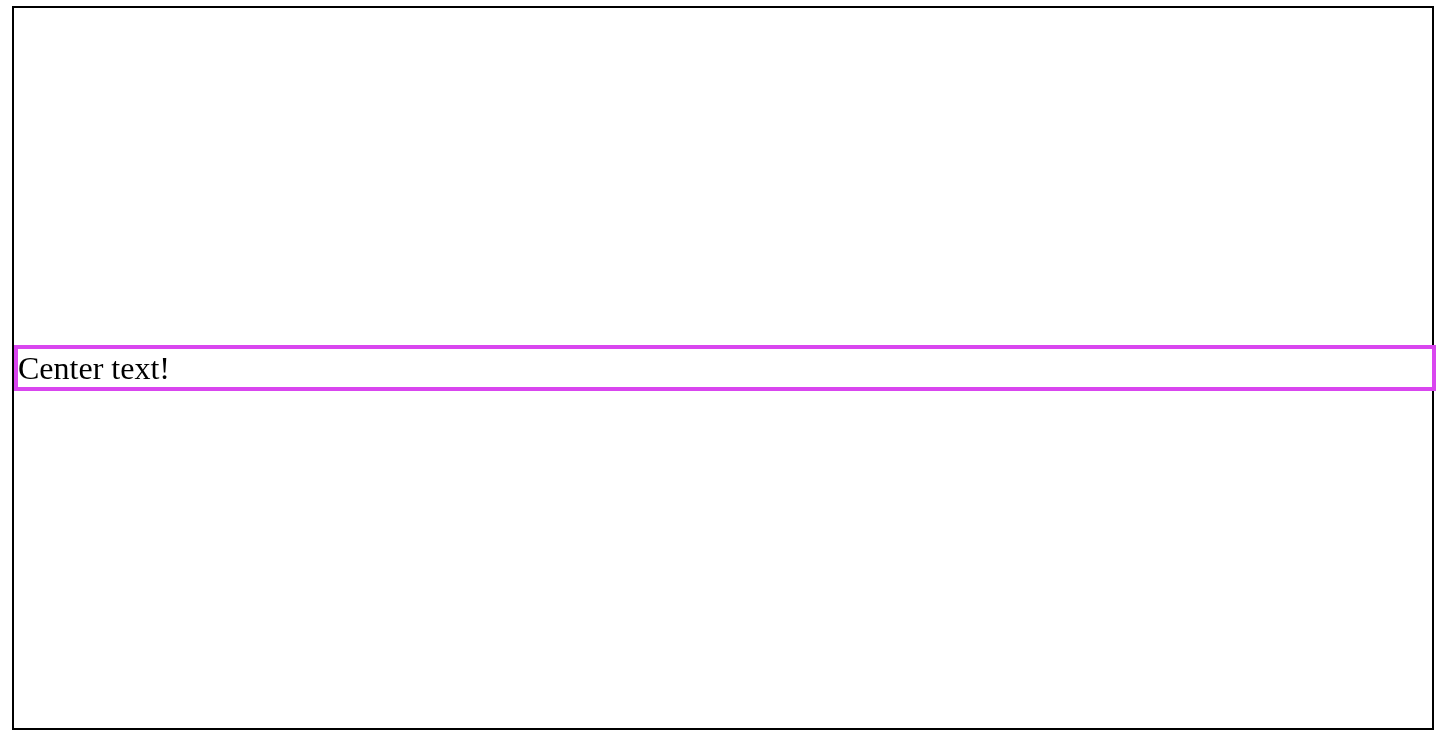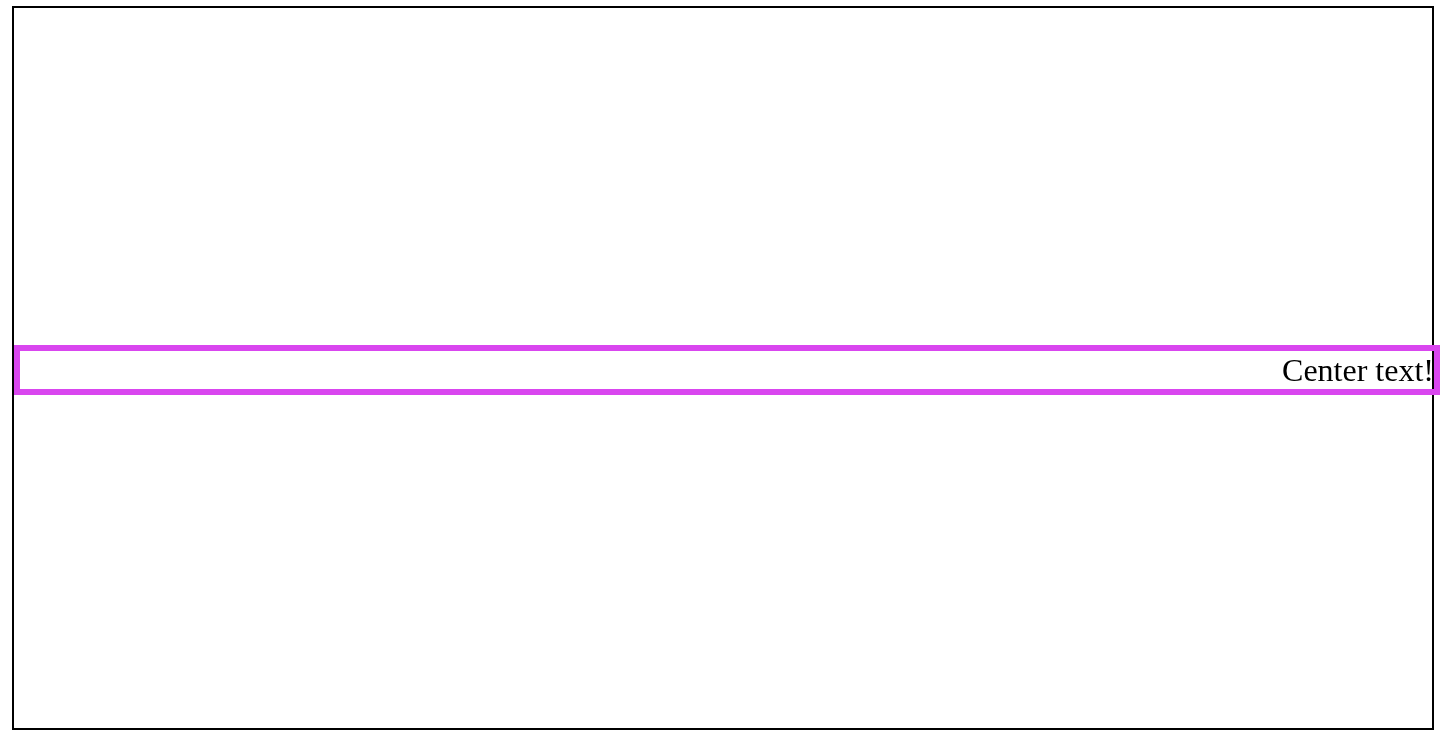--- a/index.html
+++ b/index.html
@@ -8,22 +8,22 @@
       position: absolute;
       left: 12px; top: 6px;
       width: 1418px; height: 720px;
       border: 2px solid #000000;
       box-sizing: content-box;
     }
     .center-box {
       position: absolute;
       left: 0px; top: 337px;
       width: 1414px; height: 38px;
-      border: 6px solid #d946ef;
-      display: flex; align-items: center; justify-content: flex-end;
+      border: 4px solid #d946ef;
+      display: flex; align-items: center; justify-content: flex-start;
       font-family: "Liberation Serif", "DejaVu Serif", serif;
       font-size: 32px;
       color: #000000;
       line-height: 1;
     }
   </style>
 </head>
 <body>
 
 <div class="outer">

